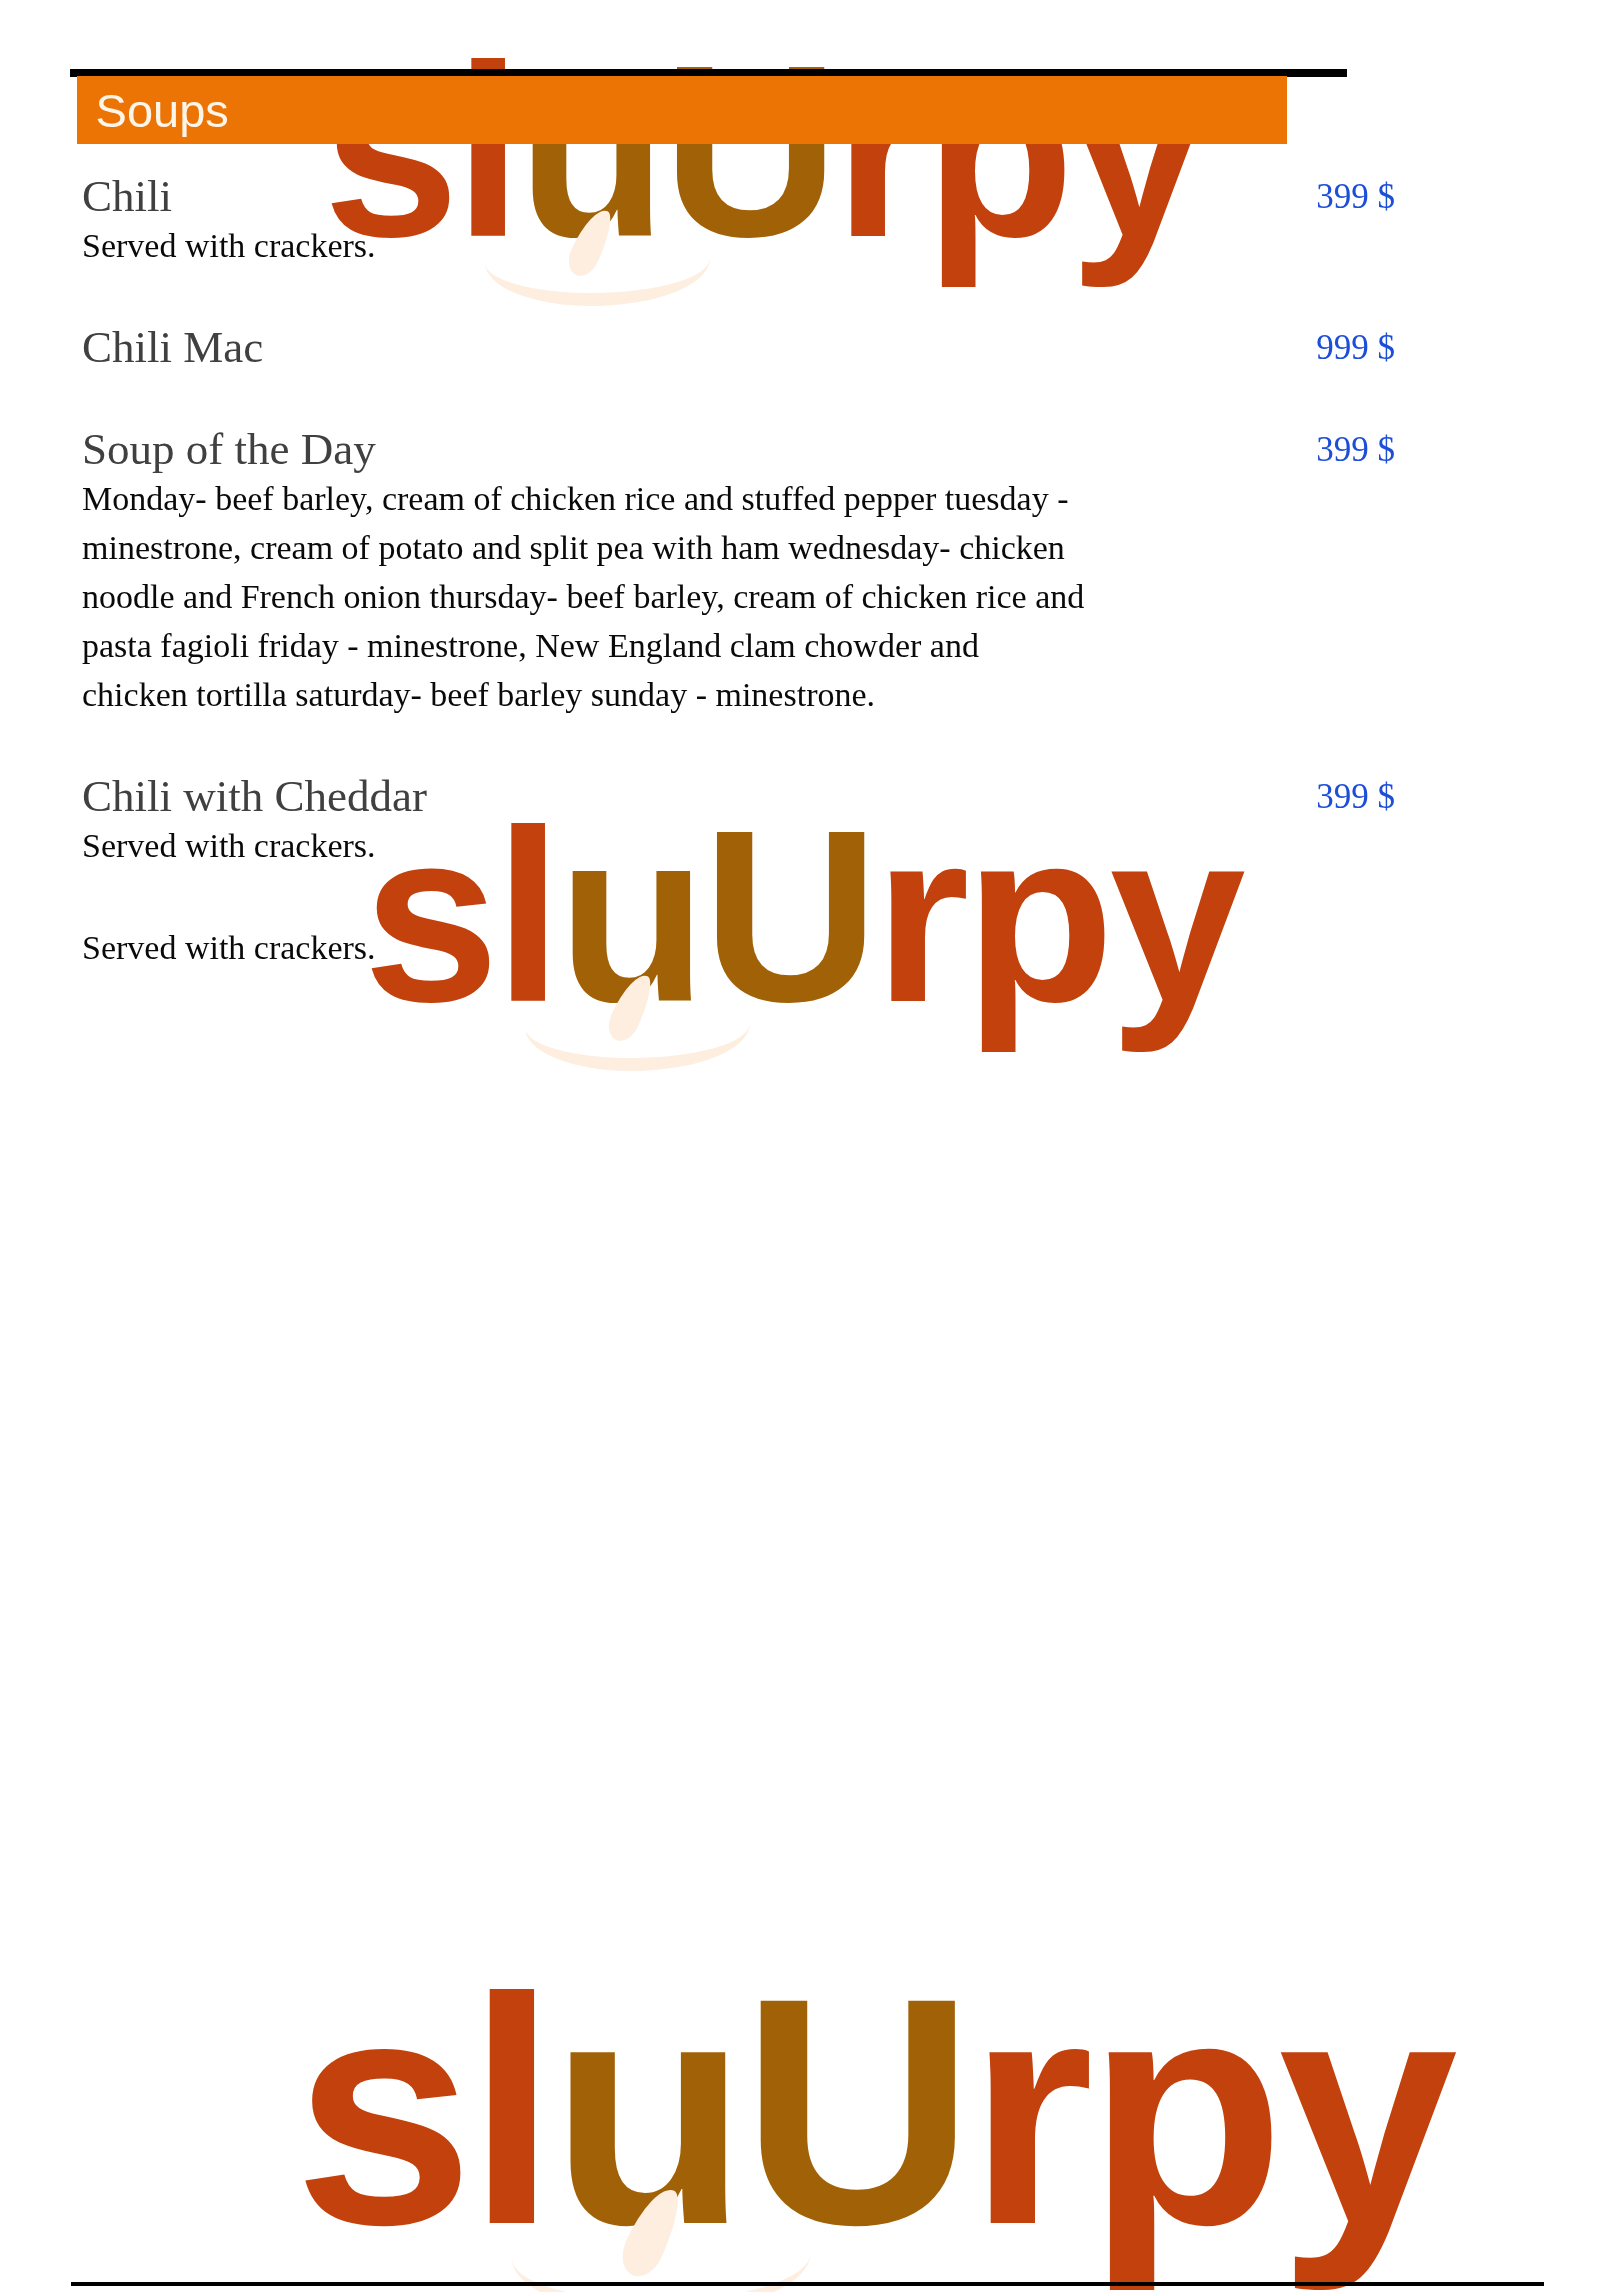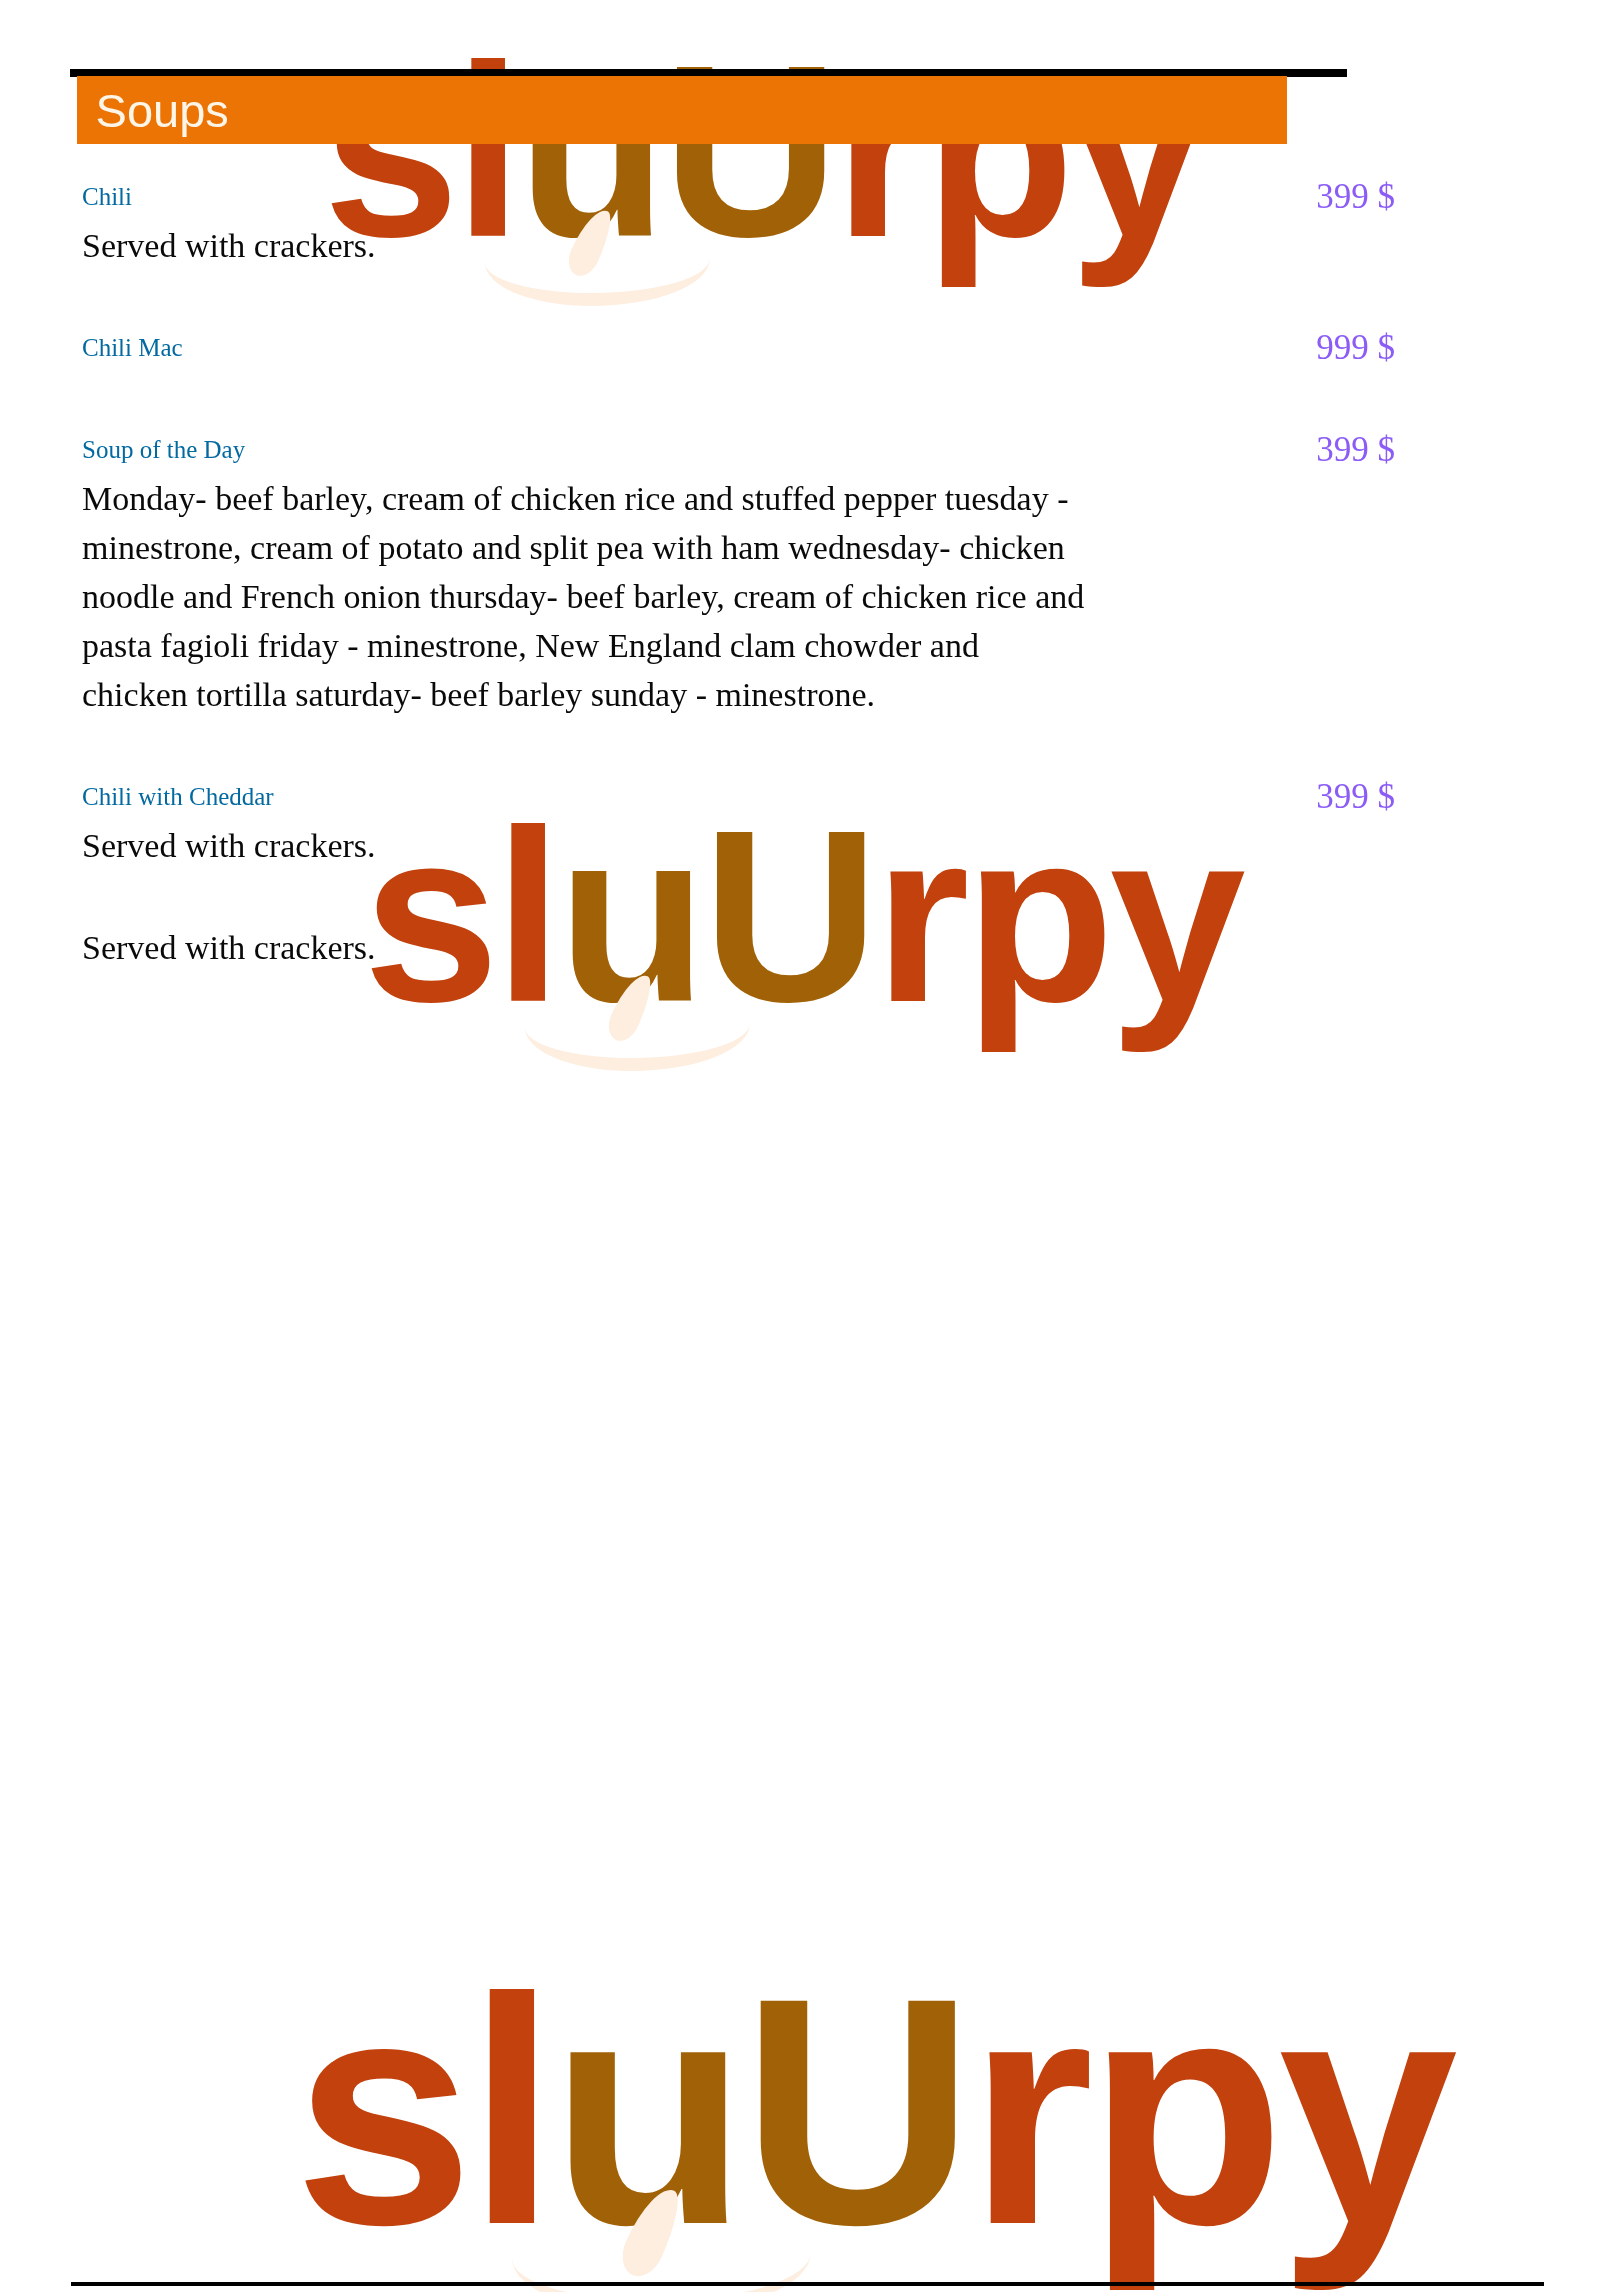--- a/index.html
+++ b/index.html
@@ -124,34 +124,34 @@
   .menu-item {
     position: relative;
     margin-bottom: 53px;
   }
   .menu-item-head {
     position: relative;
     display: block;
     min-height: 41px;
   }
   .menu-item-name {
-    font-size: 25px;
+    font-size: 45px;
     line-height: 49px;
-    color: #0369a1;
+    color: #404040;
     display: inline-block;
     max-width: 1039px;
     text-align: center;
   }
   .menu-item-price {
     position: absolute;
     right: 0;
     top: 0;
     font-size: 35px;
     line-height: 49px;
-    color: #8b5cf6;
+    color: #1d4ed8;
     white-space: nowrap;
   }
   .menu-item-desc {
     font-size: 34px;
     line-height: 49px;
     color: #0a0a0a;
     max-width: 1010px;
   }
 </style>
 </head>

